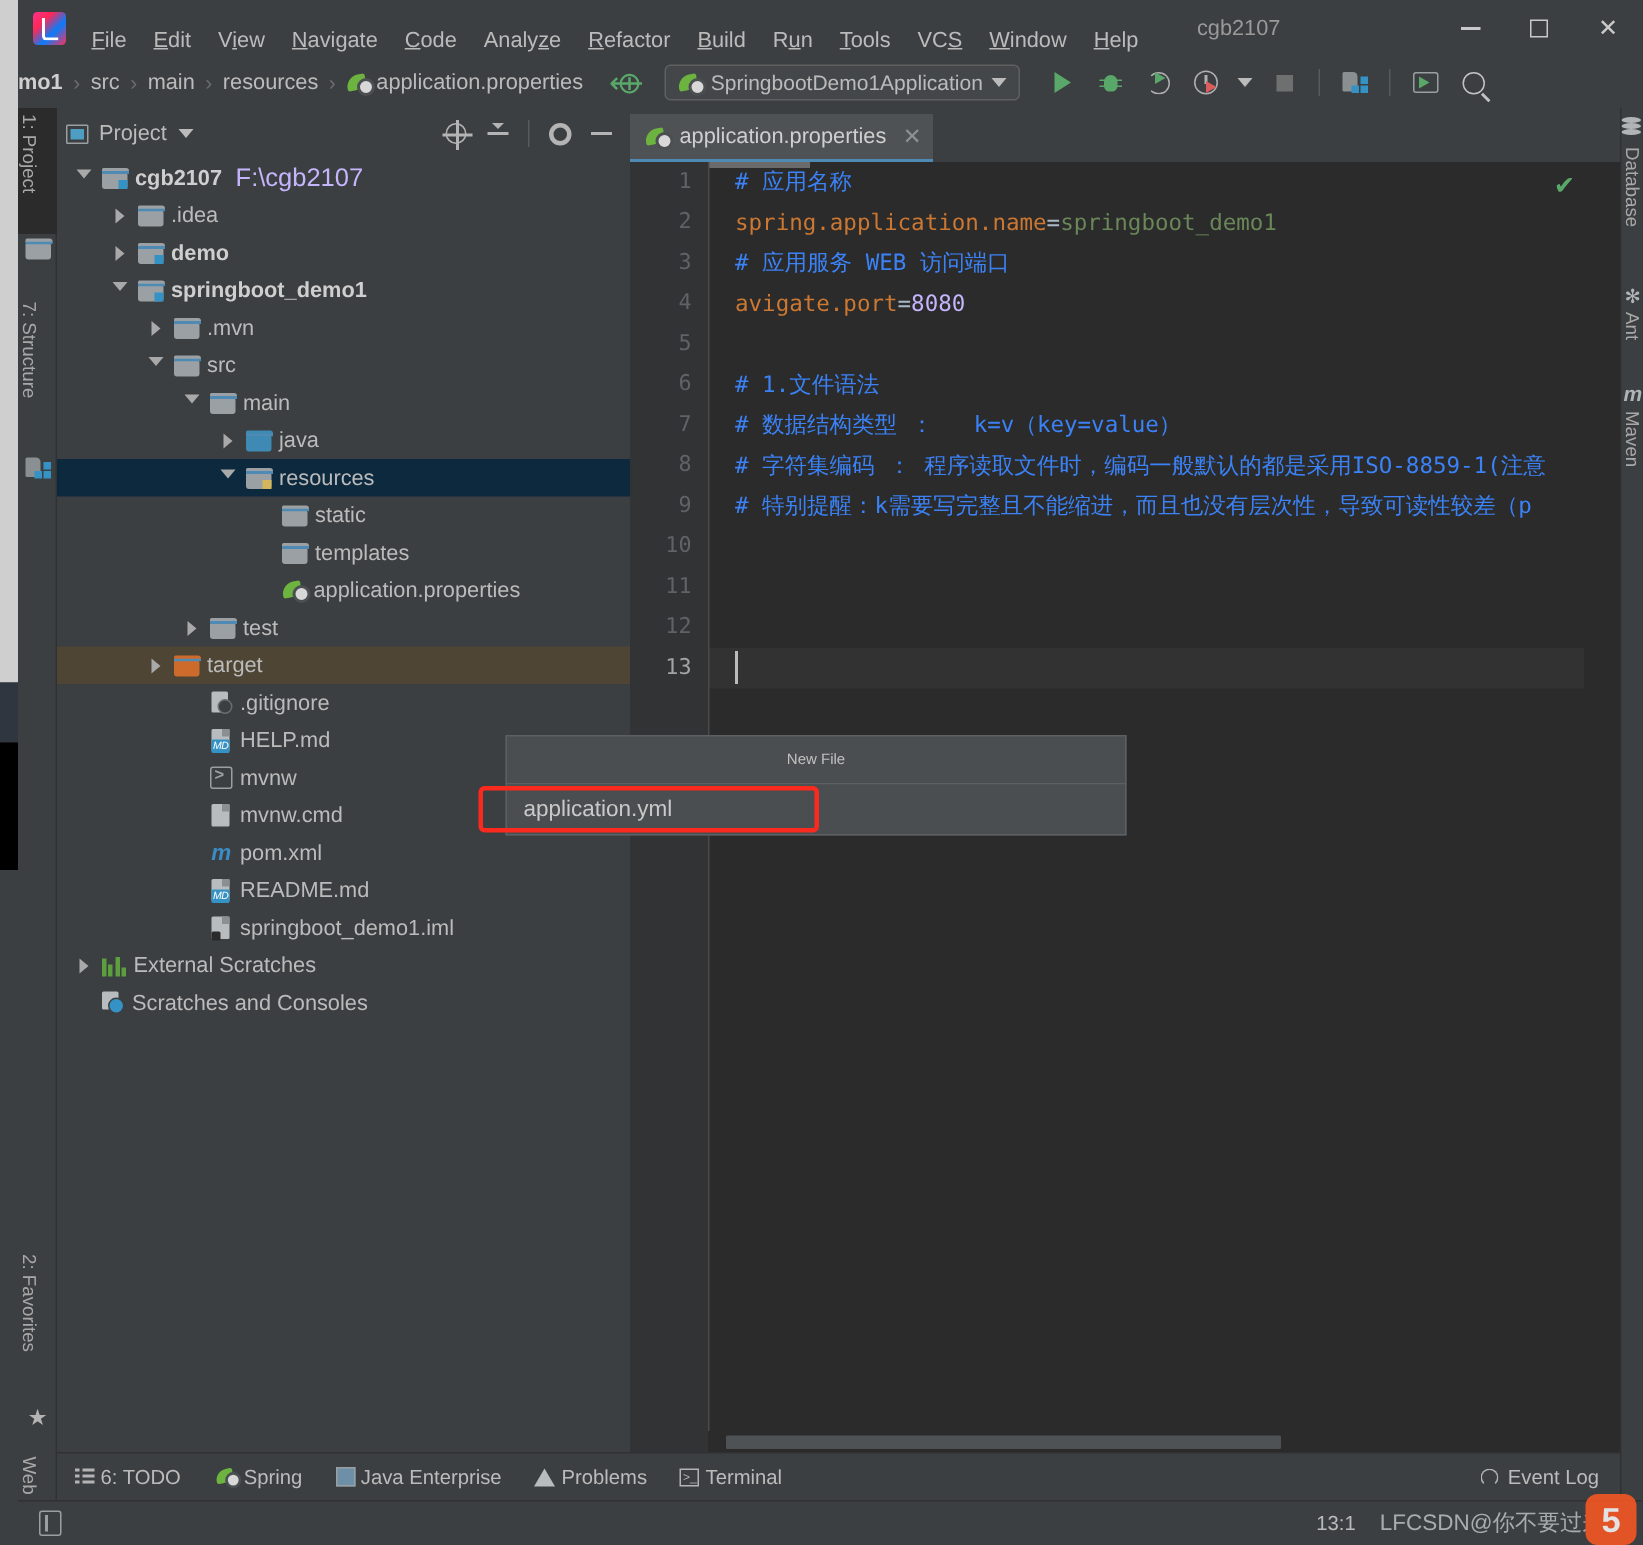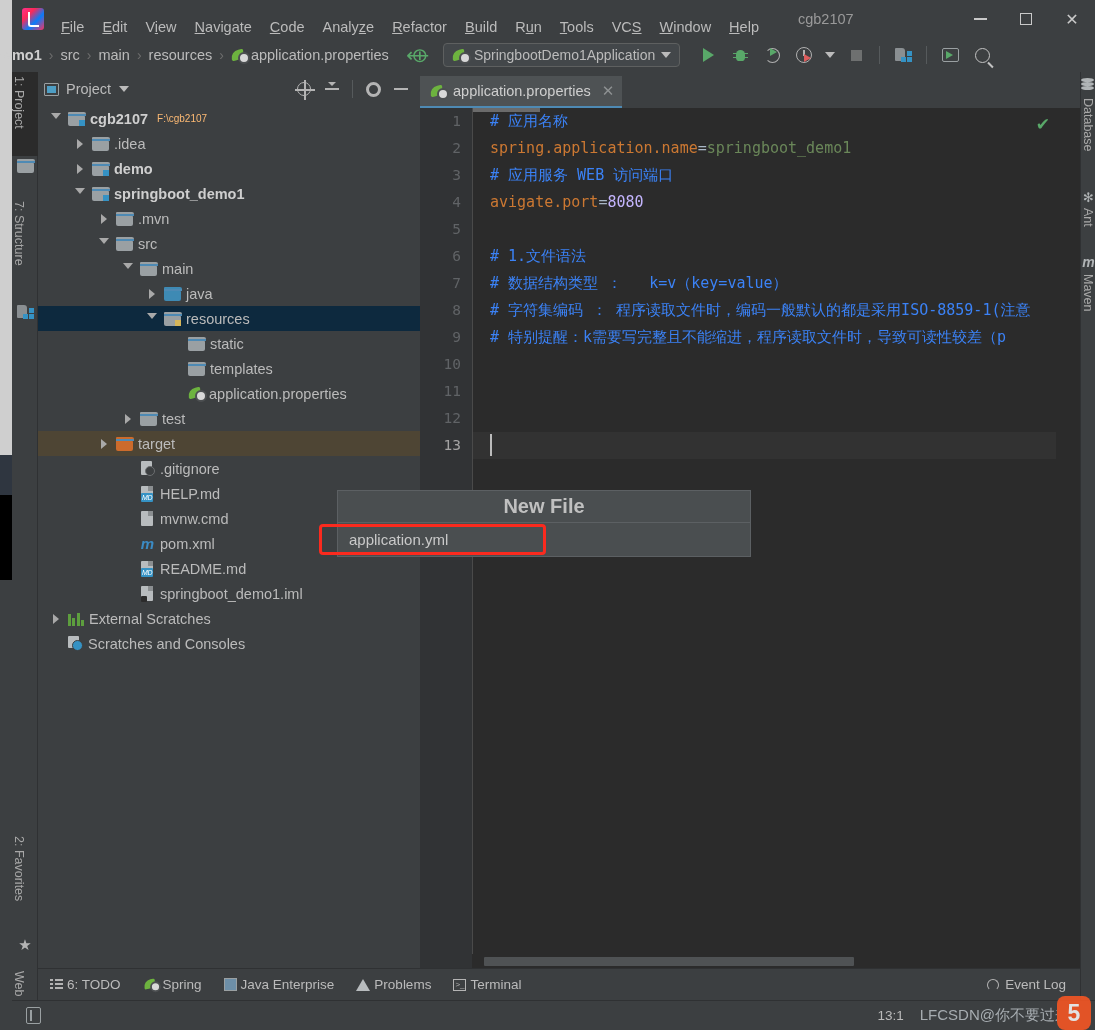--- a/index.html
+++ b/index.html
@@ -139,21 +139,21 @@
     position:relative; height:25px; display:flex; align-items:center;
     color:#bbbbbb; white-space:nowrap; padding-left:4px;
   }
   .row.sel { background:#0d293e; }
   .row.sel-target { background:#4e4534; }
   .arrow { width:16px; display:flex; align-items:center; justify-content:center; flex:none; }
   .arrow i { width:0;height:0;border-top:5px solid transparent;border-bottom:5px solid transparent;border-left:6px solid #a9a9a9; display:block; }
   .arrow.open i { border-left:5px solid transparent;border-right:5px solid transparent;border-top:6px solid #a9a9a9; }
   .lbl { margin-left:5px; }
   .lbl.b { font-weight:bold; color:#cfcfcf; }
-  .path { color:#fdba74; margin-left:9px; font-size:10px; }
+  .path { color:#c4b5fd; margin-left:9px; font-size:17px; }
 
   
   .fi { width:17px;height:14px;position:relative;flex:none; }
   .fi .body { position:absolute;left:0;bottom:0;width:17px;height:11px;background:#9aa0a3;border-radius:1px 2px 2px 2px; }
   .fi .tab  { position:absolute;left:0;top:0;width:8px;height:4px;background:#9aa0a3;border-radius:1px 2px 0 0; }
   .fi.blue .body, .fi.blue .tab { background:#3e8ab4; }
   .fi.orange .body, .fi.orange .tab { background:#cc6b2c; }
   .fi .mark { position:absolute;right:0;bottom:0;width:6px;height:6px;background:#3592c4; }
   .fi .mark.yellow { background:#d6b65a; }
 
@@ -207,21 +207,21 @@
   .scroll-v { position:absolute; right:0; top:0; width:12px; height:860px; background:#2b2b2b; }
   .scroll-h { position:absolute; left:52px; bottom:0; height:14px; right:12px; background:#2b2b2b; }
   .scroll-h i { position:absolute; left:12px; top:3px; width:370px; height:9px; background:#4f5254; border-radius:1px; display:block; }
   .top-scroll { position:absolute; left:0; top:0; width:120px; height:4px; background:#6b6b6b; }
 
   
   .newfile {
     position:absolute; left:337px; top:490px; width:414px; height:67px;
     background:#4a4e50; border:1px solid #5c6063; z-index:20;
   }
-  .nf-title { height:32px; display:flex; align-items:center; justify-content:center; color:#c0c0c0; font-size:20px; border-bottom:1px solid #5c6063;font-weight:bold; }
+  .nf-title { height:32px; display:flex; align-items:center; justify-content:center; color:#c0c0c0; font-size:10px; border-bottom:1px solid #5c6063; }
   .nf-input { height:33px; display:flex; align-items:center; padding-left:11px; color:#c9c9c9; font-size:15px; background:#4a4e50; }
   .nf-ring { position:absolute; left:319px; top:524px; width:227px; height:31px; border:3px solid #fb2a1e; border-radius:4px; z-index:21; }
 
   
   .right-strip { position:absolute; left:1080px; top:72px; width:15px; height:958px; background:#3c3f41; border-left:1px solid #2f3133; }
   .rs-item { position:absolute; left:0; width:15px; color:#a8a8a8; font-size:12.5px; }
   .db-ico { width:13px;height:13px;margin:3px auto;position:relative; }
   .db-ico::before{content:"";position:absolute;left:0;top:0;width:13px;height:4px;border-radius:50%;background:#b0b4b6;box-shadow:0 4px 0 #b0b4b6,0 8px 0 #b0b4b6;}
   .ant-ico { color:#b0b4b6; font-size:13px; text-align:center; display:block; }
   .mvn-ico { color:#b0b4b6; font-size:14px; font-style:italic; font-weight:bold; text-align:center; display:block; }
@@ -580,20 +580,27 @@
             <i class="pg"></i>
             <i class="corner"></i>
             <i class="badge">MD</i>
           </span>
           <span class="lbl">HELP.md</span>
         </div>
         <div class="row">
           <span style="display:inline-block;width:78px;flex:none"></span>
           <span class="arrow"></span>
           <span style="display:inline-block;width:4px;flex:none"></span>
+          <span class="shico"></span>
+          <span class="lbl">mvnw</span>
+        </div>
+        <div class="row">
+          <span style="display:inline-block;width:78px;flex:none"></span>
+          <span class="arrow"></span>
+          <span style="display:inline-block;width:4px;flex:none"></span>
           <span class="fileico">
             <i class="pg"></i>
             <i class="corner"></i>
           </span>
           <span class="lbl">mvnw.cmd</span>
         </div>
         <div class="row">
           <span style="display:inline-block;width:78px;flex:none"></span>
           <span class="arrow"></span>
           <span style="display:inline-block;width:4px;flex:none"></span>
@@ -675,21 +682,21 @@
       <div class="gutter-edge"></div>
       <div class="code" id="code">
           <div class="cl"><span class="cmt"># 应用名称</span></div>
           <div class="cl"><span class="key">spring.application.name</span><span class="op">=</span><span class="val">springboot_demo1</span></div>
           <div class="cl"><span class="cmt"># 应用服务 WEB 访问端口</span></div>
           <div class="cl"><span class="key">avigate.port</span><span class="op">=</span><span class="num">8080</span></div>
           <div class="cl">&nbsp;</div>
           <div class="cl"><span class="cmt"># 1.文件语法</span></div>
           <div class="cl"><span class="cmt"># 数据结构类型 ：   k=v（key=value）</span></div>
           <div class="cl"><span class="cmt"># 字符集编码 ： 程序读取文件时，编码一般默认的都是采用ISO-8859-1(注意</span></div>
-          <div class="cl"><span class="cmt"># 特别提醒：k需要写完整且不能缩进，程序读取文件时，导致可读性较差（p</span></div>
+          <div class="cl"><span class="cmt"># 特别提醒：k需要写完整且不能缩进，而且也没有层次性，导致可读性较差（p</span></div>
           <div class="cl">&nbsp;</div>
           <div class="cl">&nbsp;</div>
           <div class="cl">&nbsp;</div>
           <div class="cl">&nbsp;</div>
         </div>
       <div class="caret"></div>
       <div class="ok-check">✔</div>
       <div class="scroll-v"></div>
       <div class="scroll-h">
           <i></i>

